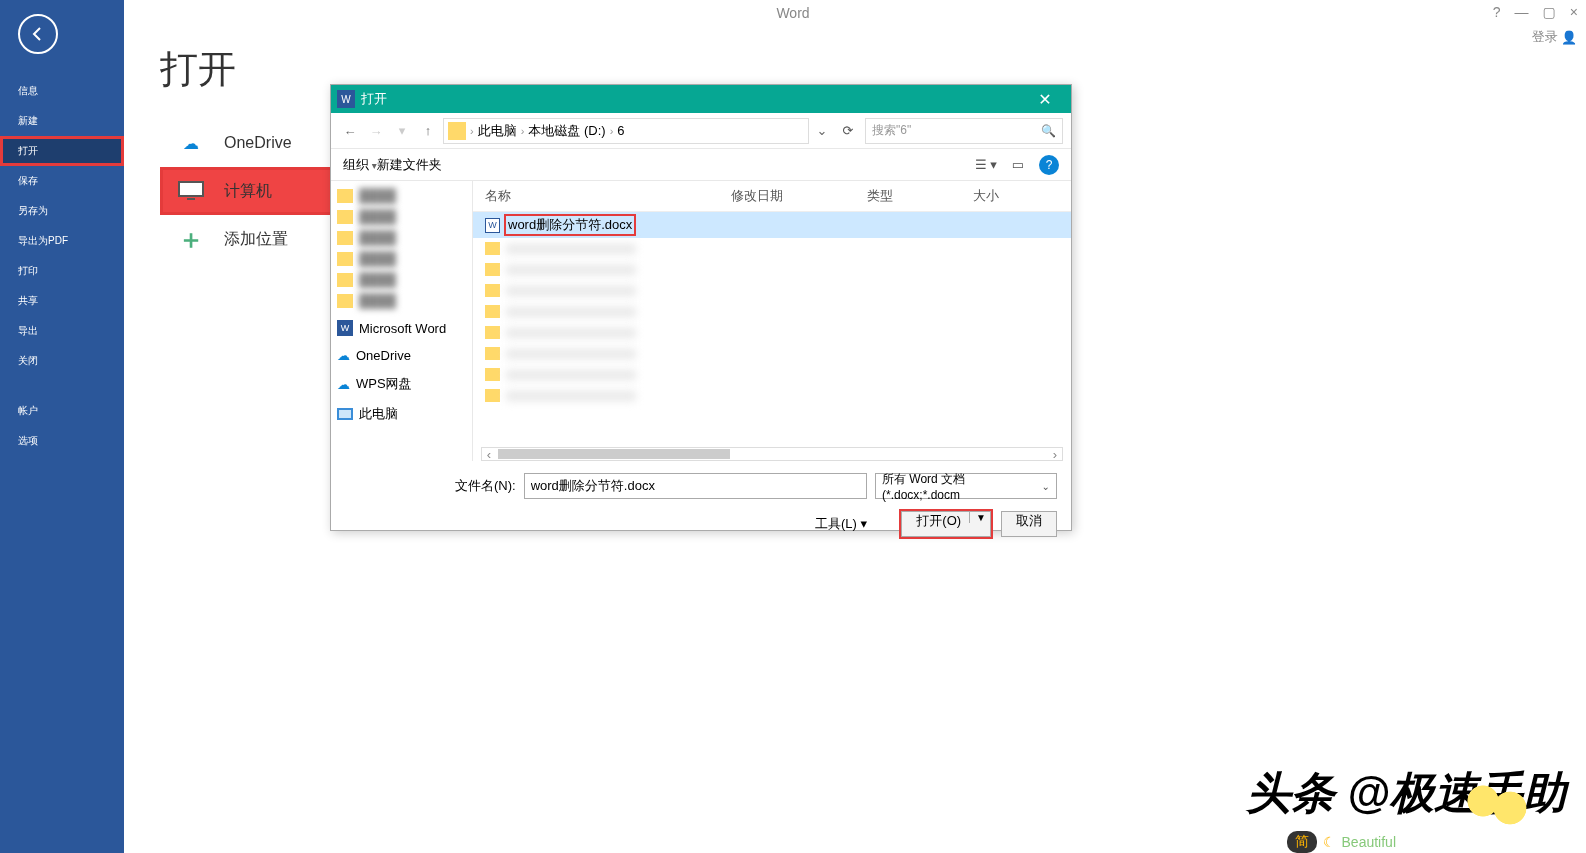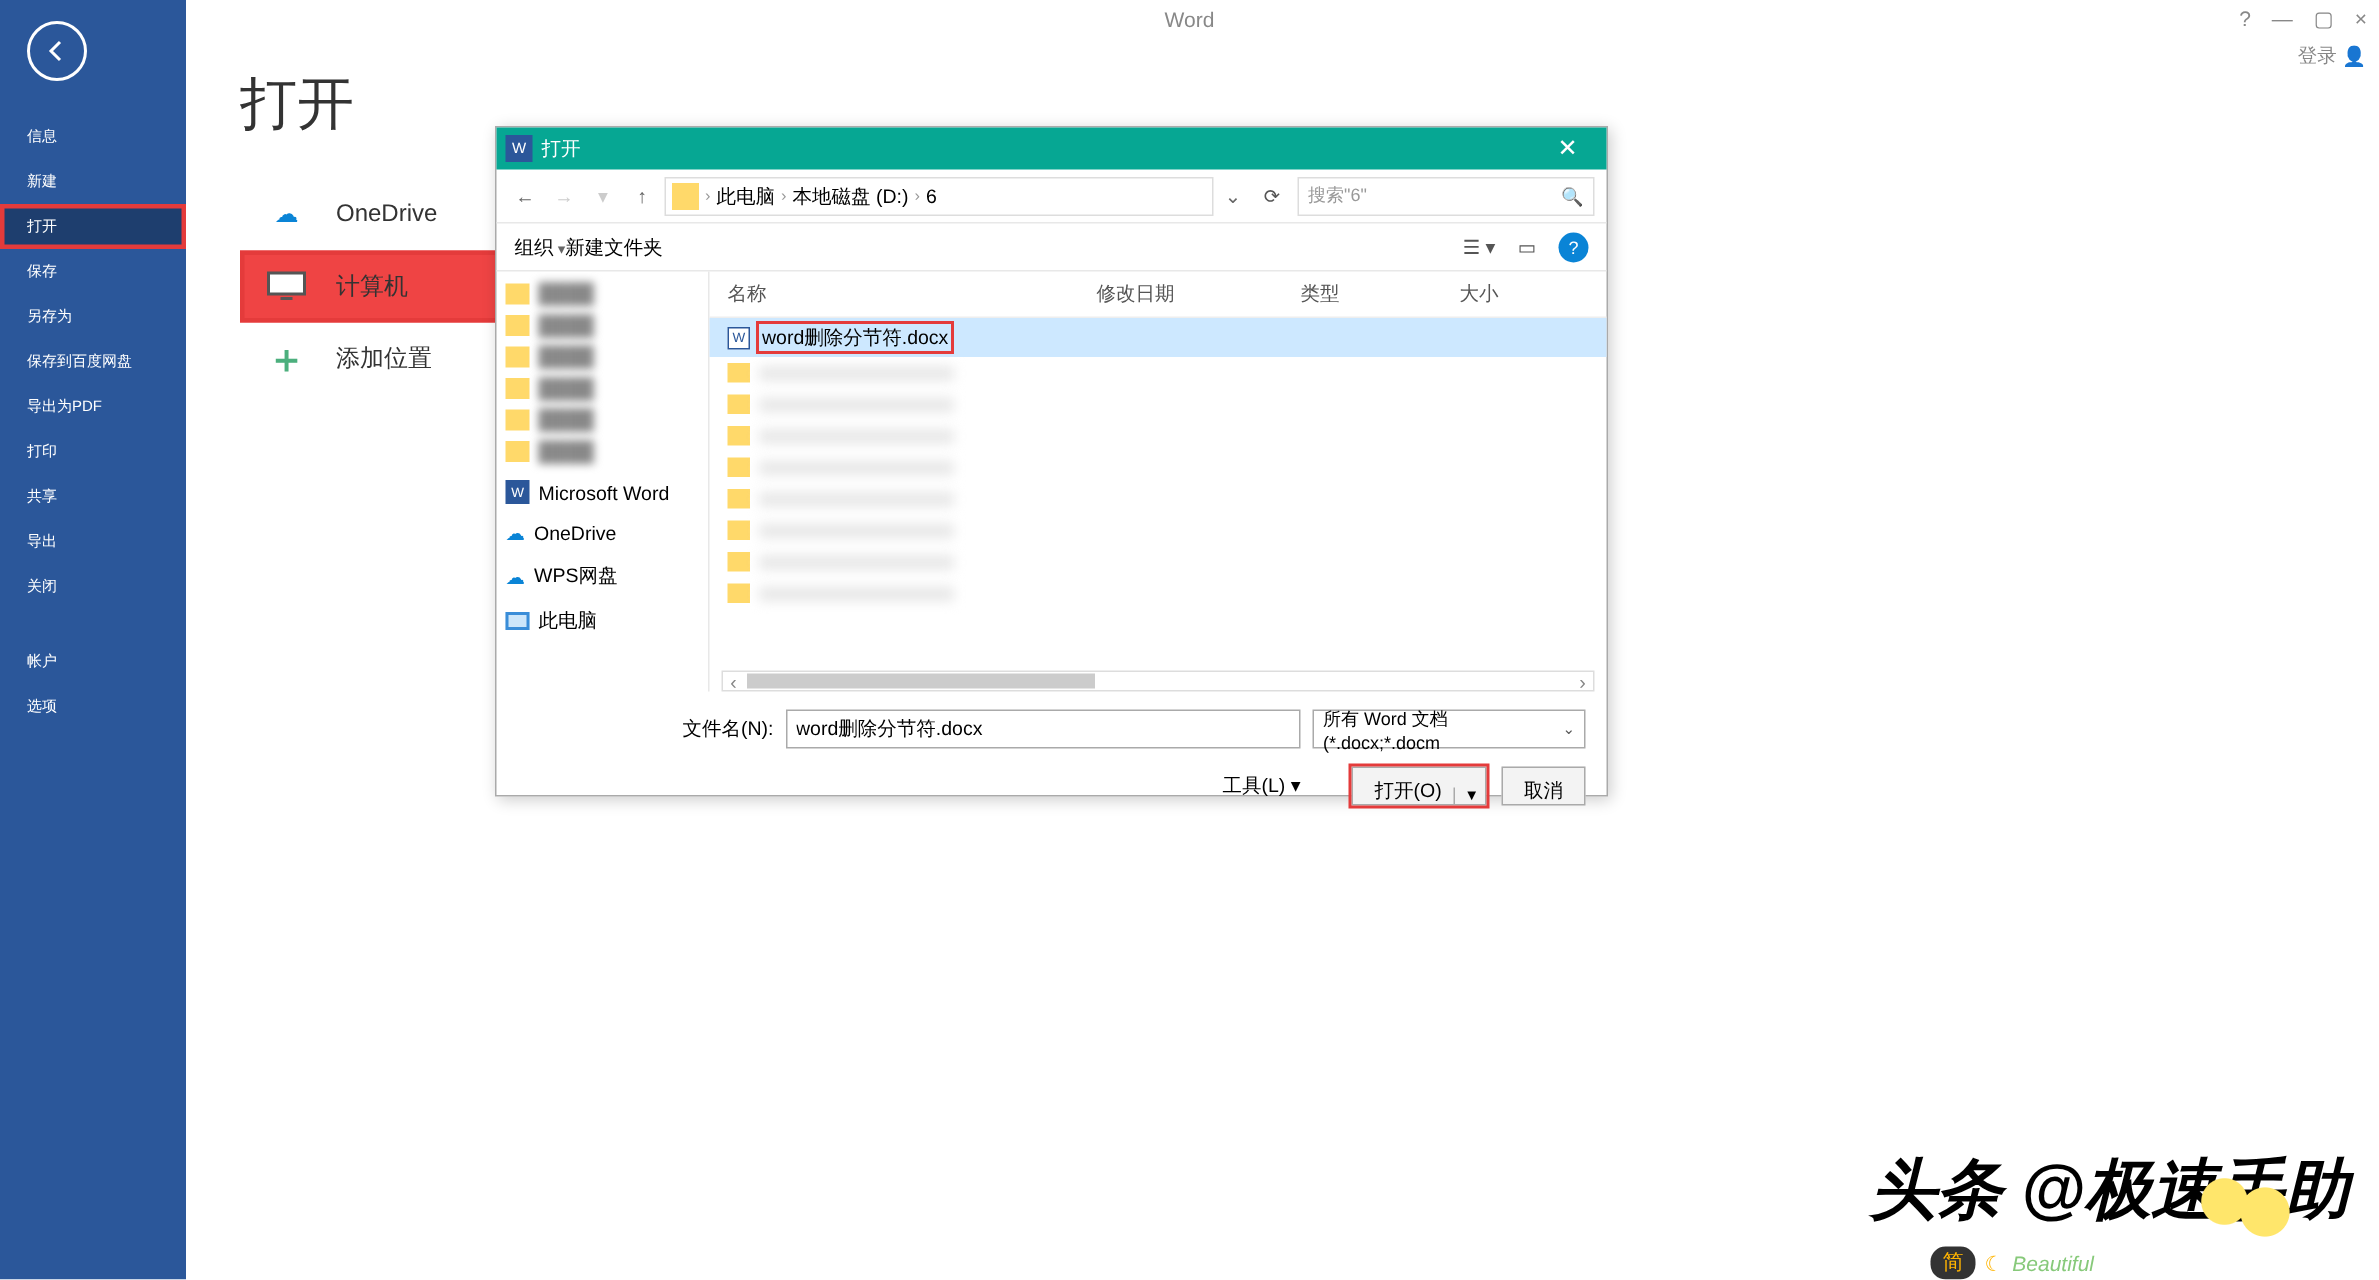--- a/index.html
+++ b/index.html
@@ -73,30 +73,30 @@
 .hscroll .arr{width:14px;text-align:center;color:#888;}
 
 .footer { padding: 12px 14px 10px; font-size:13px; }
 .fn-row { display:flex; align-items:center; gap:8px; margin-bottom:12px;}
 .fn-label { padding-left:110px; }
 .fn-input { flex:1; height:26px; border:1px solid #aaa; padding:0 6px; font-size:13px; }
 .filter { width:182px; height:26px; border:1px solid #aaa; display:flex; align-items:center; padding:0 6px; font-size:12px;}
 .filter .dd{margin-left:auto;font-size:10px;color:#555;}
 .btn-row { display:flex; align-items:center; gap:10px; justify-content:flex-end;}
 .tools-link { margin-right:auto; padding-left:470px; cursor:pointer;}
-.btn { height:26px; border:1px solid #aaa; background:#f3f3f3; padding:0 14px; cursor:pointer; display:flex; align-items:flex-end; font-size:13px;}
+.btn { height:26px; border:1px solid #aaa; background:#f3f3f3; padding:0 14px; cursor:pointer; display:flex; align-items:flex-start; font-size:13px;}
 .btn.split { padding-right:4px; outline:2px solid #e43b3b;}
 .btn.split .dd{border-left:1px solid #aaa; padding-left:6px; margin-left:8px; font-size:10px;}
 
 
 .wm { position:absolute; right:20px; bottom:30px; font-size:44px; color:#000; font-style:italic; font-weight:bold; filter: drop-shadow(1px 1px 0 #fff);}
 .wm2 { position:absolute; right:190px; bottom:0px; display:flex; align-items:center; gap:6px; font-size:14px;}
 .wm2 .pill{background:#333;color:#ffb400;padding:2px 8px;border-radius:10px;}
 .wm2 .moon{color:#ffb400;}
-.wm2 .txt{color:#87c97a;font-style:italic;}
+.wm2 .txt{color:#87c97a;}
 .flower{position:absolute;right:40px;bottom:10px;width:90px;height:70px;background:radial-gradient(circle at 30% 40%, #ffe66b 20%, transparent 21%), radial-gradient(circle at 60% 50%, #ffe66b 25%, transparent 26%);}
 
 svg { display:block; }
 </style>
 </head>
 <body>
 
 <div class="topbar">
   <span>Word</span>
   <div class="right">
@@ -116,21 +116,20 @@
     <svg width="20" height="20" viewBox="0 0 20 20">
         <path d="M12 4l-6 6 6 6" stroke="#fff" stroke-width="2" fill="none"></path>
       </svg>
   </div>
   <div class="menu">
     <div class="menu-item">信息</div>
     <div class="menu-item">新建</div>
     <div class="menu-item sel highlight">打开</div>
     <div class="menu-item">保存</div>
     <div class="menu-item">另存为</div>
-    <div class="menu-item">保存到百度网盘</div>
     <div class="menu-item">导出为PDF</div>
     <div class="menu-item">打印</div>
     <div class="menu-item">共享</div>
     <div class="menu-item">导出</div>
     <div class="menu-item">关闭</div>
     <div class="menu-gap"></div>
     <div class="menu-item">帐户</div>
     <div class="menu-item">选项</div>
   </div>
 </div>

